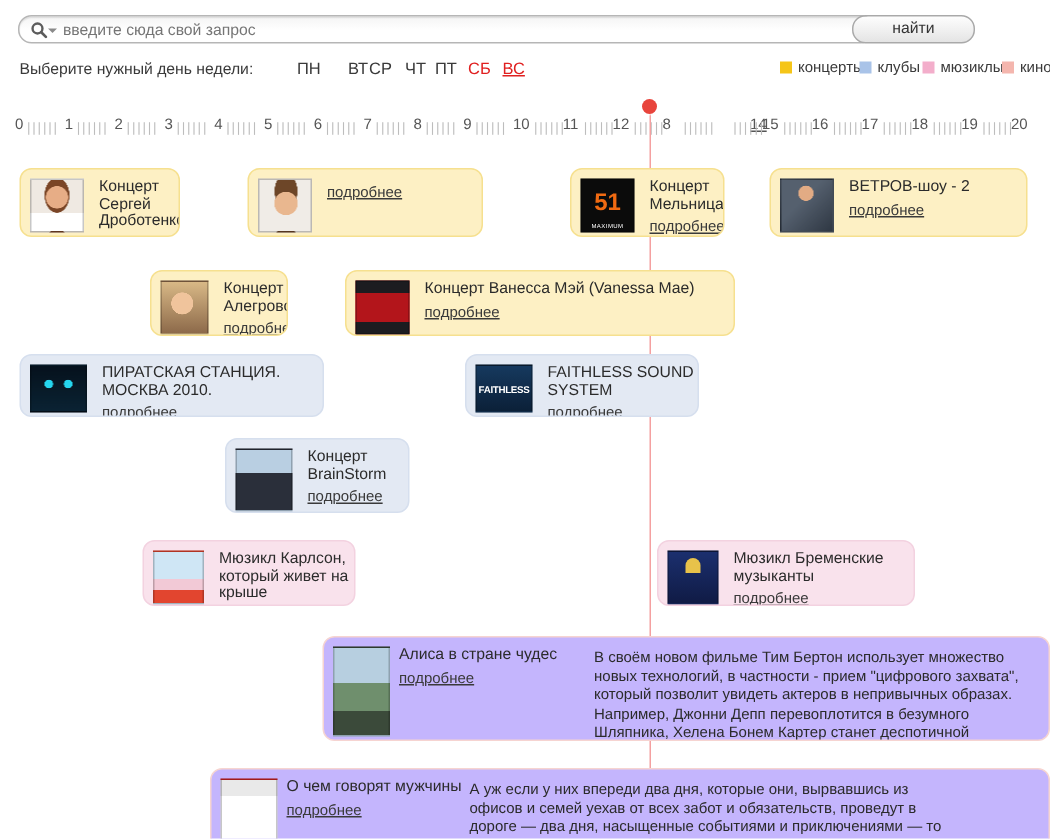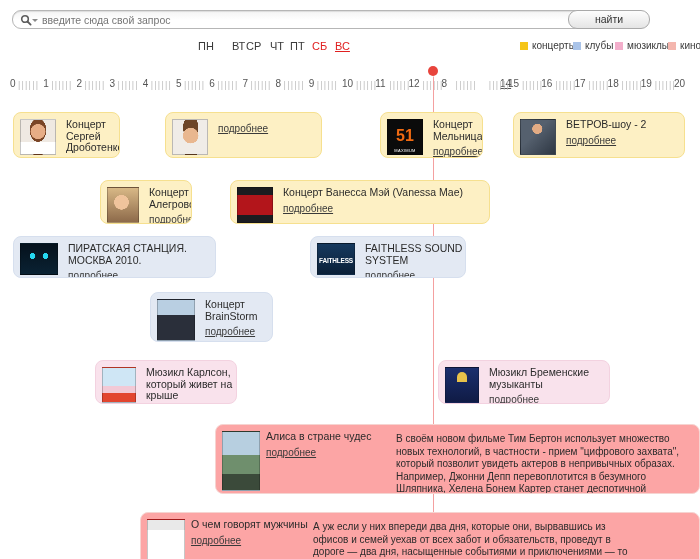--- a/index.html
+++ b/index.html
@@ -58,21 +58,21 @@
   
   #playhead{position:absolute;left:433px;top:72px;width:1px;height:487px;background:#f4a0a0;}
   #playhead-dot{position:absolute;left:428px;top:66px;width:10px;height:10px;border-radius:50%;
     background:#e8443c;box-shadow:0 0 0 1px rgba(255,255,255,.6);}
 
   
   .card{position:absolute;border-radius:8px;box-sizing:border-box;overflow:hidden;}
   .card.concert{background:#fdf0c4;border:1px solid #f6e08f;}
   .card.club   {background:#e3e9f3;border:1px solid #d6dfee;}
   .card.musical{background:#f9e2ec;border:1px solid #f3d2e0;}
-  .card.movie  {background:#fca5a5;border:1px solid #f6d4d1;}
+  .card.movie  {background:#c4b5fd;border:1px solid #f6d4d1;}
 
   .card .thumb{position:absolute;left:6px;top:6px;border:1px solid rgba(0,0,0,.22);
     background-size:cover;background-position:center;}
   .card .body{position:absolute;}
   .card .title{font-size:10.5px;color:#2b2b2b;line-height:11.5px;}
   .card .more{display:inline-block;margin-top:4px;font-size:10px;color:#3a3a3a;
     text-decoration:underline;cursor:pointer;}
   .card .desc{font-size:10px;color:#2b2b2b;line-height:12.5px;}
 
   
@@ -126,20 +126,21 @@
       <circle cx="5" cy="5" r="3.3" fill="none" stroke="#5c5c5c" stroke-width="1.6"></circle>
       <line x1="7.5" y1="7.5" x2="10.6" y2="10.6" stroke="#5c5c5c" stroke-width="1.8" stroke-linecap="round"></line>
     </svg>
     <div id="search-caret"></div>
     <input id="search-input" type="text" placeholder="введите сюда свой запрос" style="">
   </div>
   <div id="find-button">найти</div>
 </div>
 
 <div id="dayrow">
+  <span id="day-label">Выберите нужный день недели:</span>
   <span class="day" style="left:166px">ПН</span>
   <span class="day" style="left:200px">ВТ</span>
   <span class="day" style="left:214px">СР</span>
   <span class="day" style="left:238px">ЧТ</span>
   <span class="day" style="left:258px">ПТ</span>
   <span class="day hot" style="left:280px">СБ</span>
   <span class="day sel" style="left:303px">ВС</span>
 
   <span class="legend-item" style="left:520px"><span class="legend-sw" style="background:#f5c518"></span><span>концерты</span></span>
   <span class="legend-item" style="left:573px"><span class="legend-sw" style="background:#a9c3e8"></span><span>клубы</span></span>

